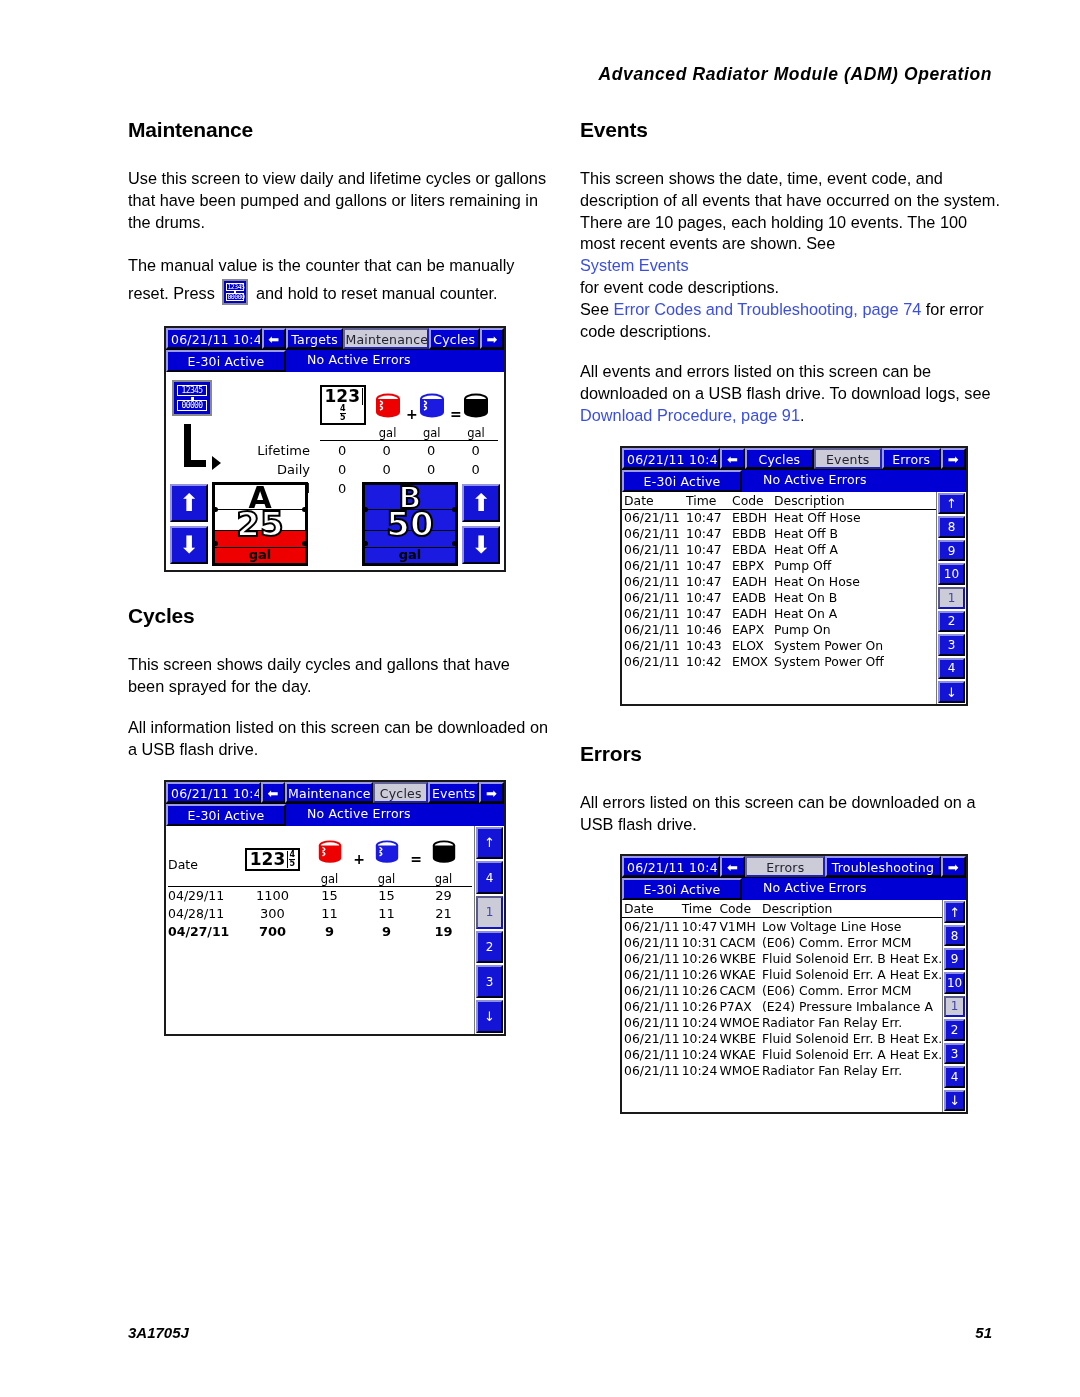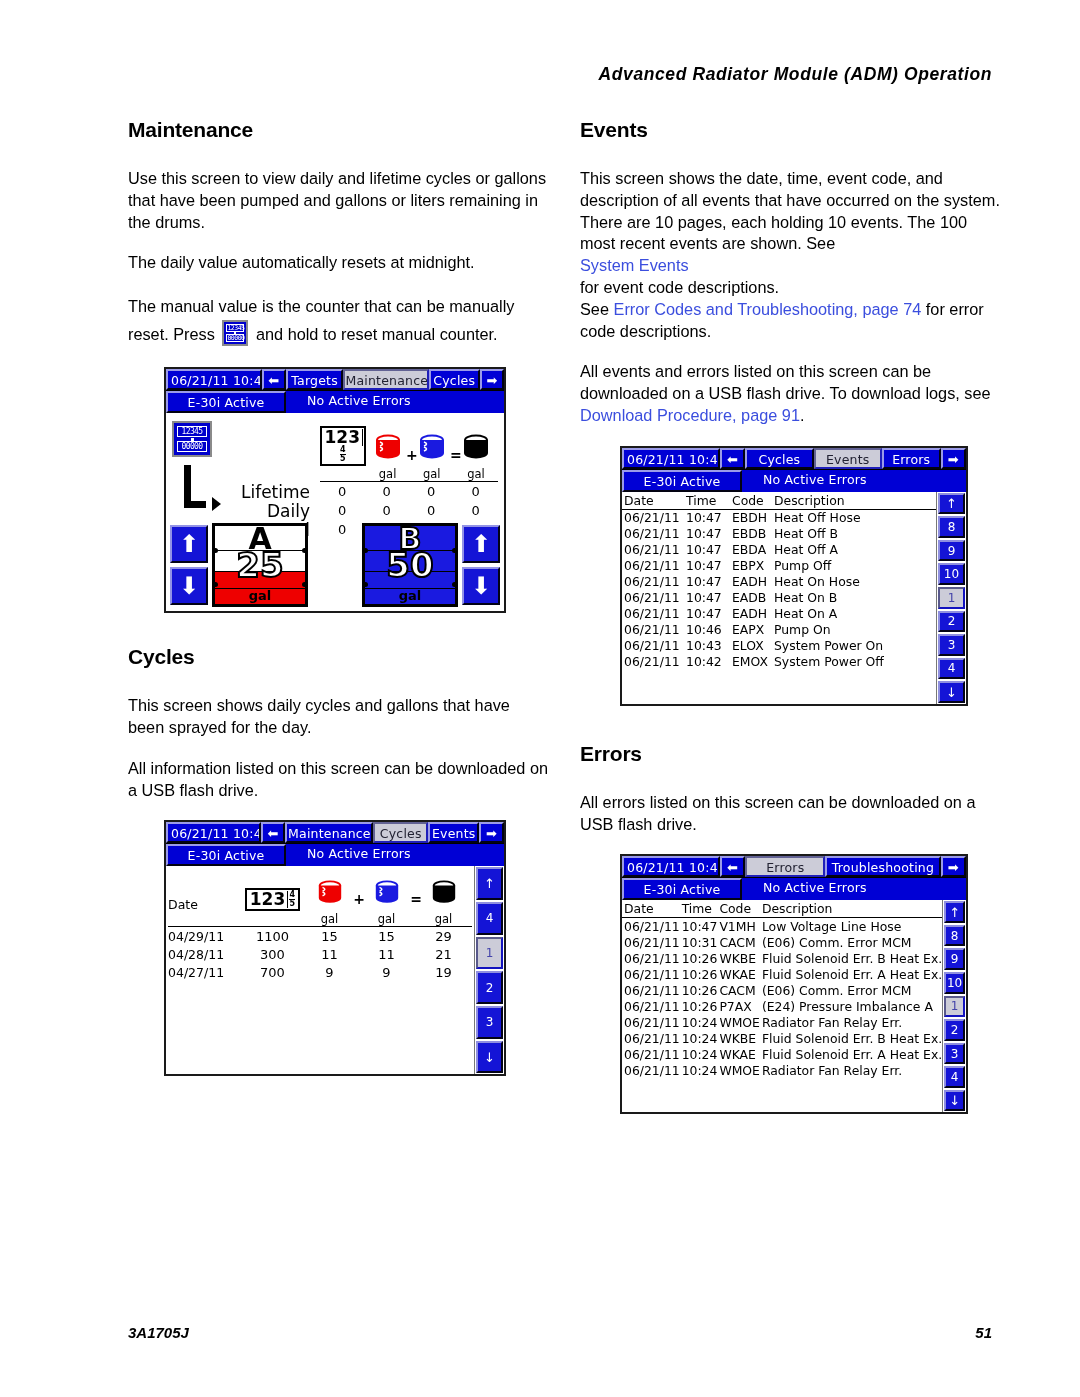--- a/index.html
+++ b/index.html
@@ -147,21 +147,21 @@
   .mt-table {
     position:absolute; left:66px; top:4px; right:6px;
     font-size:12.5px;
   }
   .mt-head { display:flex; align-items:flex-end; height:64px; padding-left:88px; }
   .mt-hcell { flex:1; text-align:center; position:relative; }
   .mt-hcell .lbl { font-size:11.5px; margin-top:1px; }
   .mt-op { position:absolute; top:14px; font-size:14px; font-weight:bold; }
   .mt-rule { border-top:1px solid #000; margin-left:88px; }
   .mt-row { display:flex; height:19px; align-items:center; }
-  .mt-rlbl { width:88px; text-align:right; padding-right:10px; font-size:17px; }
+  .mt-rlbl { width:88px; text-align:right; padding-right:10px; font-size:13px; }
   .mt-rv { flex:1; text-align:center; font-size:13px; }
 
   .lcd {
     display:inline-block; border:2px solid #000; background:#fff;
     font-family:"DejaVu Sans", sans-serif; font-weight:bold;
     font-size:17px; line-height:17px; padding:1px 1px;
     letter-spacing:0px;
   }
   .lcd span { display:inline-block; border-right:1px solid #000; padding:0 1.5px; }
   .lcd span:last-child { border-right:none; }
@@ -206,21 +206,20 @@
 <div class="page-header">
   <span>Advanced Radiator Module (ADM) Operation</span>
 </div>
 
 <div class="cols">
 
   <div class="col col-left">
 
     <h2 class="sec">Maintenance</h2>
     <p class="body">Use this screen to view daily and lifetime cycles or gallons that have been pumped and gallons or liters remaining in the drums.</p>
-    <p class="body">The daily value automatically resets at midnight.</p>
     <p class="body" style="line-height:27px;">
       <span>The manual value is the counter that can be manually reset.  Press</span>
       <span class="inline-icon">
         <i class="top">12345</i>
         <u></u>
         <i class="bot">00000</i>
       </span>
       <span>and hold to reset manual counter.</span>
     </p>
 
@@ -411,21 +410,21 @@
             <div class="mt-rv">15</div>
             <div class="mt-rv">29</div>
           </div>
           <div style="display:flex;height:18px;align-items:center;">
             <div style="width:76px;font-size:12.5px;">04/28/11</div>
             <div class="mt-rv">300</div>
             <div class="mt-rv">11</div>
             <div class="mt-rv">11</div>
             <div class="mt-rv">21</div>
           </div>
-          <div style="display:flex;height:18px;align-items:center;">
+          <div style="display:flex;height:18px;align-items:center;font-weight:bold;">
             <div style="width:76px;font-size:12.5px;">04/27/11</div>
             <div class="mt-rv">700</div>
             <div class="mt-rv">9</div>
             <div class="mt-rv">9</div>
             <div class="mt-rv">19</div>
           </div>
         </div>
         <div class="sbar">
           <div class="sbtn arw">↑</div>
           <div class="sbtn">4</div>

